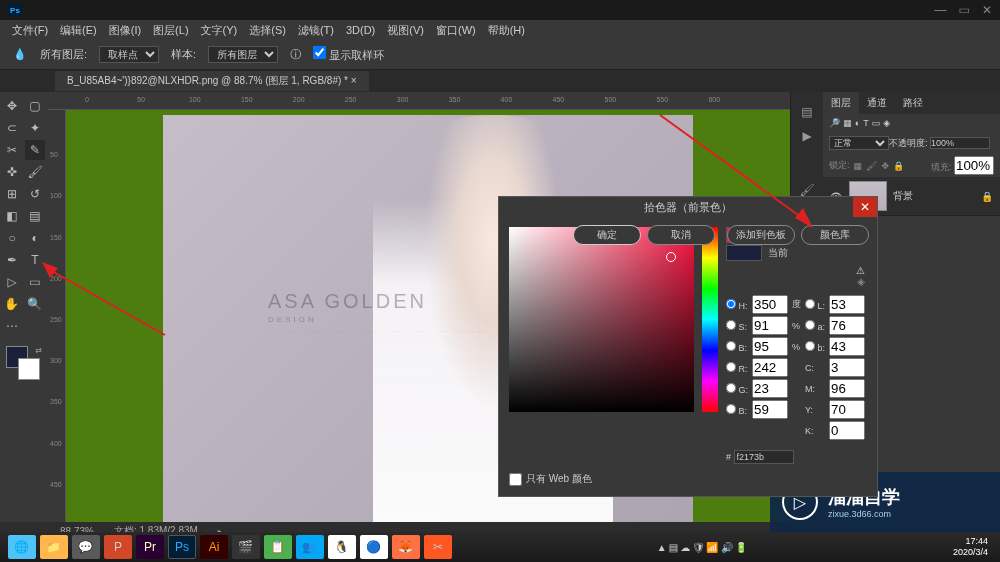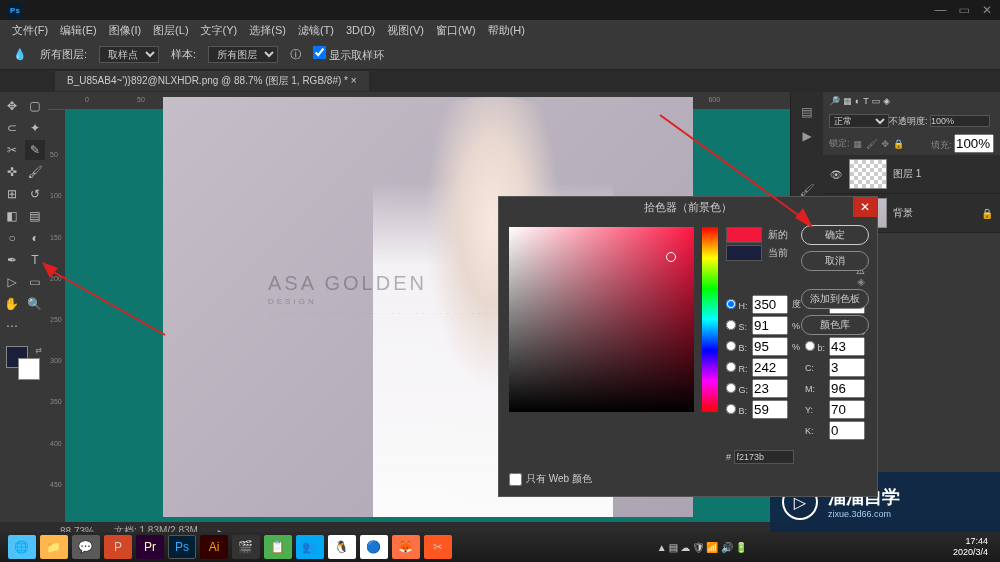--- a/index.html
+++ b/index.html
@@ -35,21 +35,21 @@
     .bg-swatch { position: absolute; width: 22px; height: 22px; background: #fff; border: 1px solid #888; top: 12px; left: 16px; }
     .swap-icon { position: absolute; top: 0; right: 4px; font-size: 8px; color: #999; }
     
     
     .canvas-area { flex: 1; background: #1e1e1e; position: relative; overflow: hidden; }
     .rulers-h { height: 18px; background: #383838; border-bottom: 1px solid #555; position: relative; font-size: 7px; color: #888; }
     .rulers-h span { position: absolute; top: 4px; }
     .canvas-wrap { display: flex; height: calc(100% - 18px); }
     .rulers-v { width: 18px; background: #383838; border-right: 1px solid #555; position: relative; font-size: 7px; color: #888; }
     .rulers-v span { position: absolute; left: 2px; writing-mode: horizontal-tb; }
-    .doc { flex: 1; background: #0f766e; display: flex; align-items: flex-end; justify-content: center; padding: 5px 0; }
+    .doc { flex: 1; background: #4d7c0f; display: flex; align-items: flex-start; justify-content: center; padding: 5px 0; }
     .image { width: 530px; height: 420px; background: linear-gradient(135deg, #c5bec8 0%, #b8b0bc 50%, #aca4b0 100%); position: relative; }
     .figure { position: absolute; right: 80px; top: 0; width: 240px; height: 100%; background: radial-gradient(ellipse at 50% 30%, #f8e8e0 0%, #e8d8d0 20%, transparent 40%), linear-gradient(180deg, transparent 0%, transparent 20%, rgba(250,248,250,0.9) 40%, rgba(255,255,255,0.95) 100%); border-radius: 50% 50% 0 0 / 20% 20% 0 0; }
     .txt-overlay { position: absolute; left: 105px; top: 175px; color: rgba(80,70,85,0.4); font-family: serif; letter-spacing: 3px; }
     .txt-overlay .l1 { font-size: 20px; }
     .txt-overlay .l2 { font-size: 8px; margin-top: 2px; }
     .txt-overlay .lines { font-size: 5px; line-height: 6px; margin-top: 4px; letter-spacing: 1px; opacity: 0.5; }
     
     
     .right-panels { width: 210px; background: #383838; border-left: 1px solid #222; }
     .mini-tools { width: 32px; float: left; background: #2d2d2d; height: 100%; padding-top: 8px; }
@@ -79,21 +79,21 @@
     .cp-right { flex: 1; font-size: 10px; }
     .cp-swatches { display: flex; flex-direction: column; gap: 2px; margin-bottom: 8px; }
     .cp-swatch-row { display: flex; align-items: center; gap: 6px; }
     .cp-sw { width: 36px; height: 16px; border: 1px solid #555; }
     .cp-inputs { display: grid; grid-template-columns: auto 36px auto auto 36px; gap: 2px 4px; align-items: center; font-size: 9px; }
     .cp-inputs input[type="radio"] { width: 10px; height: 10px; }
     .cp-hex { margin-top: 10px; font-size: 9px; }
     .cp-hex input { width: 60px; background: #2a2a2a; color: #ccc; border: 1px solid #555; font-size: 9px; padding: 1px 2px; }
     .cp-web { margin-top: 8px; font-size: 10px; display: flex; align-items: center; gap: 4px; }
     .cp-left-col { display: flex; flex-direction: column; }
-    .cp-buttons { position: absolute; right: 8px; top: 28px; display: flex; flex-direction: column; gap: 6px; }
+    .cp-buttons { position: absolute; right: 8px; top: 28px; display: flex; gap: 6px; }
     .cp-btn { width: 68px; height: 20px; background: #383838; border: 1px solid #888; border-radius: 10px; color: #ccc; font-size: 10px; display: flex; align-items: center; justify-content: center; cursor: pointer; }
     
     
     .status-bar { height: 18px; background: #2d2d2d; display: flex; align-items: center; padding: 0 10px 0 60px; font-size: 10px; gap: 20px; color: #aaa; }
     
     
     .taskbar { position: absolute; bottom: 0; left: 0; right: 0; height: 30px; background: linear-gradient(#2a2a2a,#1a1a1a); display: flex; align-items: center; padding: 0 8px; gap: 4px; }
     .tb-icon { width: 28px; height: 24px; border-radius: 2px; display: flex; align-items: center; justify-content: center; font-size: 12px; }
     .tb-time { margin-left: auto; color: #fff; font-size: 9px; text-align: right; line-height: 11px; padding-right: 4px; }
     .tray { display: flex; gap: 2px; color: #ccc; font-size: 10px; margin-left: auto; }
@@ -229,20 +229,25 @@
       <div>▤</div>
       <div>▶</div>
       <div style="height:30px"></div>
       <div>🖌</div>
       <div>▦</div>
       <div>⊞</div>
       <div>A</div>
       <div>¶</div>
     </div>
     <div class="panel-stack">
+      <div class="panel-tabs">
+        <span class="active">图层</span>
+        <span>通道</span>
+        <span>路径</span>
+      </div>
       <div class="layer-opts" style="gap:3px;justify-content:flex-start">
         <span>🔎</span>
         <span>▦</span>
         <span>◐</span>
         <span>T</span>
         <span>▭</span>
         <span>◈</span>
       </div>
       <div class="layer-opts">
         <select><option>正常</option></select>
@@ -250,25 +255,20 @@
       </div>
       <div class="lock-row">
         <span>锁定:</span>
         <span>▦</span>
         <span>🖌</span>
         <span>✥</span>
         <span>🔒</span>
         <span style="margin-left:auto"><span>填充:</span> <input style="width: 40px;" value="100%"></span>
       </div>
       <div class="layer-list">
-        <div class="layer-row">
-          <span class="eye">👁</span>
-          <div class="thumb"></div>
-          <span>图层 1</span>
-        </div>
         <div class="layer-row">
           <span class="eye">👁</span>
           <div class="thumb filled"></div>
           <span>背景</span>
           <span style="margin-left:auto">🔒</span>
         </div>
       </div>
     </div>
   </div>
 </div>

